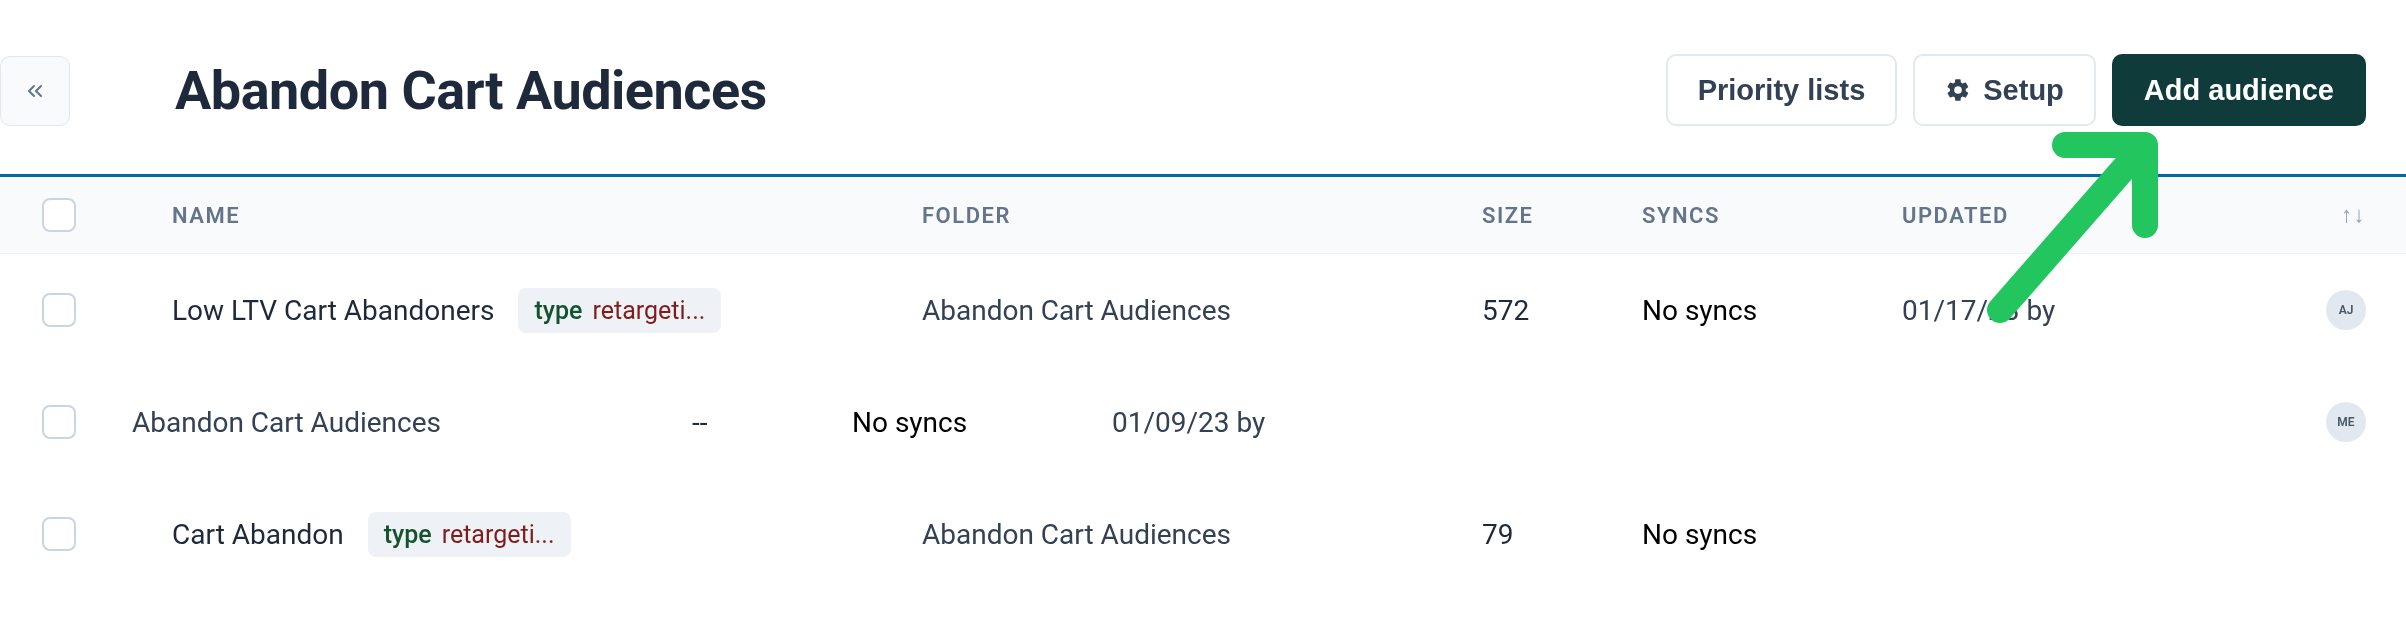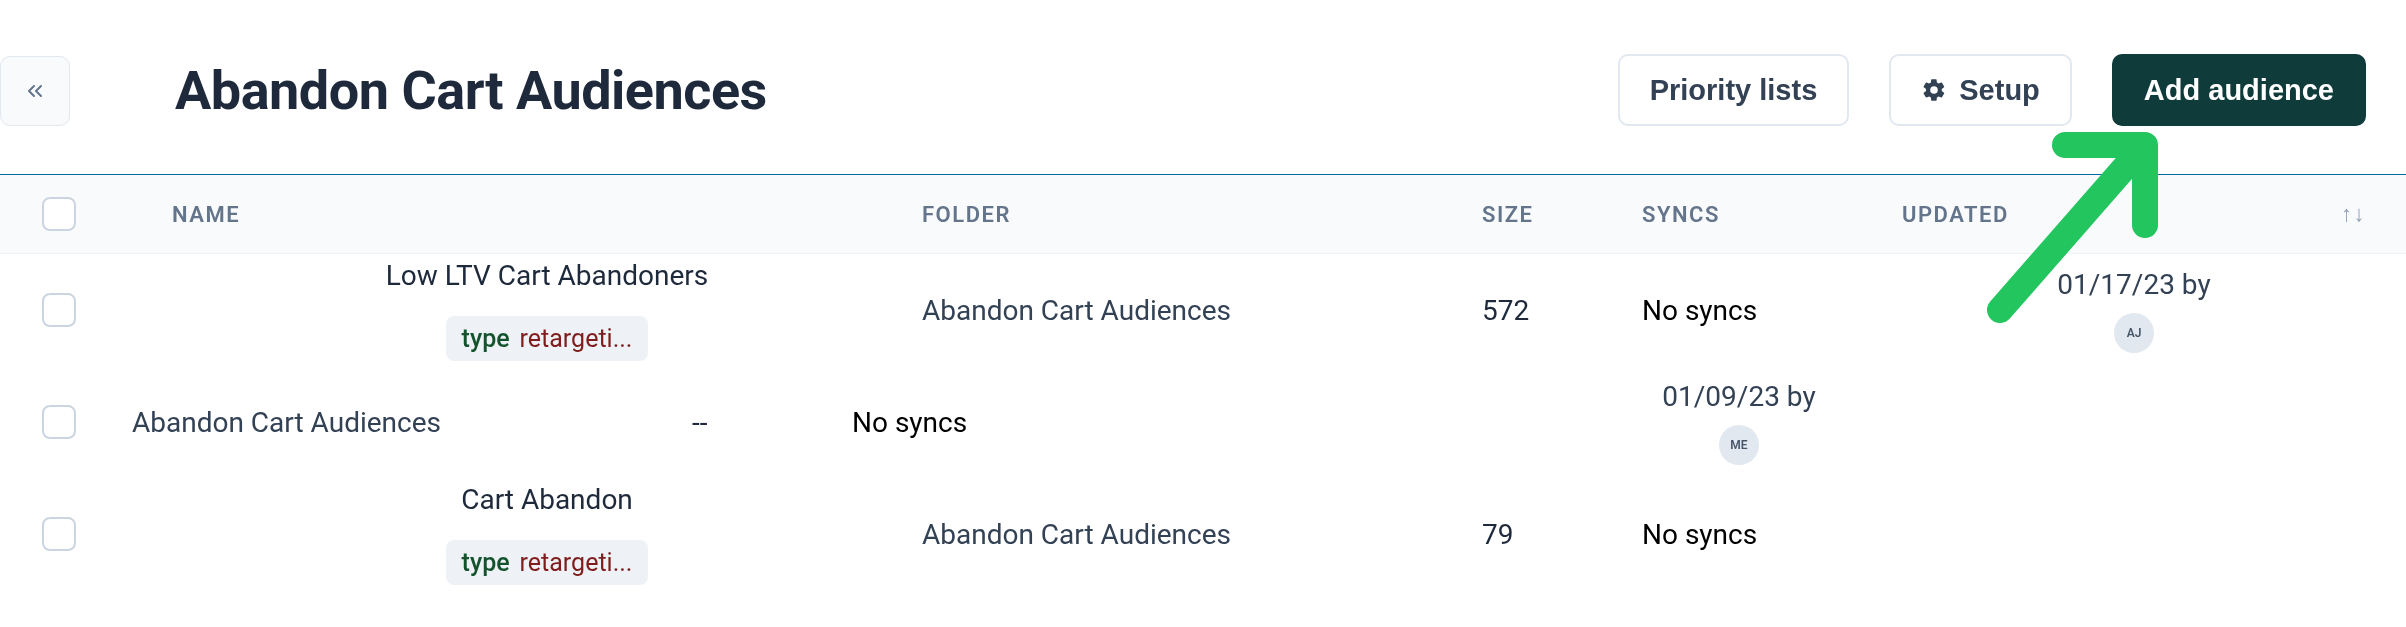--- a/index.html
+++ b/index.html
@@ -40,21 +40,21 @@
     height: 80px;
   }
   .page-title {
     font-size: 54px;
     font-weight: 700;
     color: #1e293b;
     letter-spacing: -0.5px;
   }
   .header-actions {
     display: flex;
-    gap: 40px;
+    gap: 16px;
     align-items: flex-end;
   }
   .btn {
     height: 72px;
     padding: 0 30px;
     border-radius: 10px;
     font-size: 29px;
     font-weight: 600;
     display: flex;
     align-items: center;
@@ -78,21 +78,21 @@
     position: absolute;
     left: 0;
     right: 0;
     top: 174px;
   }
   .thead {
     display: flex;
     align-items: center;
     height: 80px;
     background: #f8fafc;
-    border-top: 1px solid #0369a1;
+    border-top: 3px solid #0369a1;
     border-bottom: 1px solid #edf2f7;
     padding-left: 42px;
     padding-right: 40px;
   }
   .th {
     font-size: 22px;
     font-weight: 600;
     letter-spacing: 1.5px;
     color: #64748b;
   }
@@ -123,21 +123,20 @@
   .tbody .row {
     display: flex;
     align-items: center;
     height: 112px;
     padding-left: 42px;
     padding-right: 40px;
   }
   .cell {
     font-size: 28px;
     color: #334155;
-    flex-direction: column;
   }
   .cell-name {
     display: flex;
     align-items: center;
     gap: 24px;
   }
   .name-text {
     color: #1e293b;
   }
   .tag {

